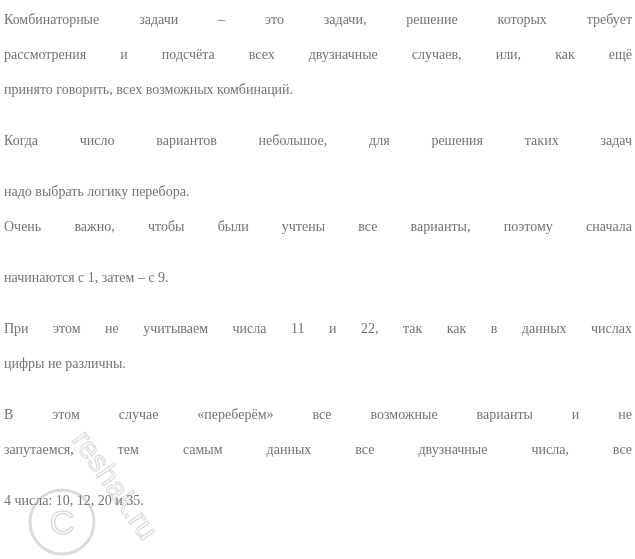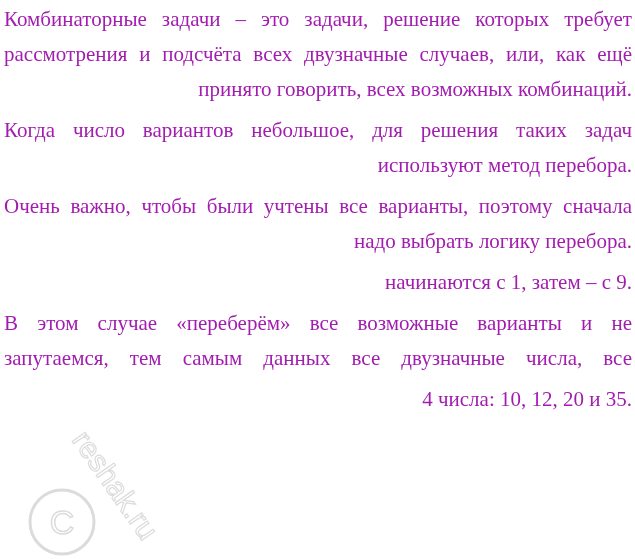--- a/index.html
+++ b/index.html
@@ -1,53 +1,55 @@
 <!DOCTYPE html>
 <html><head>
 <meta charset="utf-8">
 <style>
   html, body { margin: 0; padding: 0; background: #ffffff; }
   body { width: 635px; height: 559px; overflow: hidden; position: relative; }
   .doc {
     position: absolute; left: 4px; top: 0; width: 628px;
     font-family: "Liberation Serif", serif;
-    font-size: 21px; color: #a21caf;
+    font-size: 14px; color: #737373;
   }
   .para { margin: 0; }
   .line {
     display: block; height: 35px; line-height: 35px;
     white-space: nowrap;
-    text-align: right;
   }
   .just { text-align: justify; text-align-last: justify; }
-  .para + .para { margin-top: 6px; }
+  .para + .para { margin-top: 16px; }
   .watermark {
     position: absolute; left: 20px; top: 430px; width: 150px; height: 150px;
     pointer-events: none; opacity: 0.35;
   }
 </style>
 </head>
 <body>
 
 <div class="doc">
   <p class="para" style="margin-top:2px">
     <span class="line just">Комбинаторные задачи – это задачи, решение которых требует</span>
     <span class="line just">рассмотрения и подсчёта всех двузначные случаев, или, как ещё</span>
     <span class="line">принято говорить, всех возможных комбинаций.</span>
   </p>
   <p class="para">
     <span class="line just">Когда число вариантов небольшое, для решения таких задач</span>
-    <span class="line">используют метод перебора.</span>
   </p>
   <p class="para">
+    <span class="line">надо выбрать логику перебора.</span>
     <span class="line just">Очень важно, чтобы были учтены все варианты, поэтому сначала</span>
-    <span class="line">надо выбрать логику перебора.</span>
   </p>
   <p class="para">
     <span class="line">начинаются с 1, затем – с 9.</span>
+  </p>
+  <p class="para">
+    <span class="line just">При этом не учитываем числа 11 и 22, так как в данных числах</span>
+    <span class="line">цифры не различны.</span>
   </p>
   <p class="para">
     <span class="line just">В этом случае «переберём» все возможные варианты и не</span>
     <span class="line just">запутаемся, тем самым данных все двузначные числа, все</span>
   </p>
   <p class="para">
     <span class="line">4 числа: 10, 12, 20 и 35.</span>
   </p>
 </div>
 

